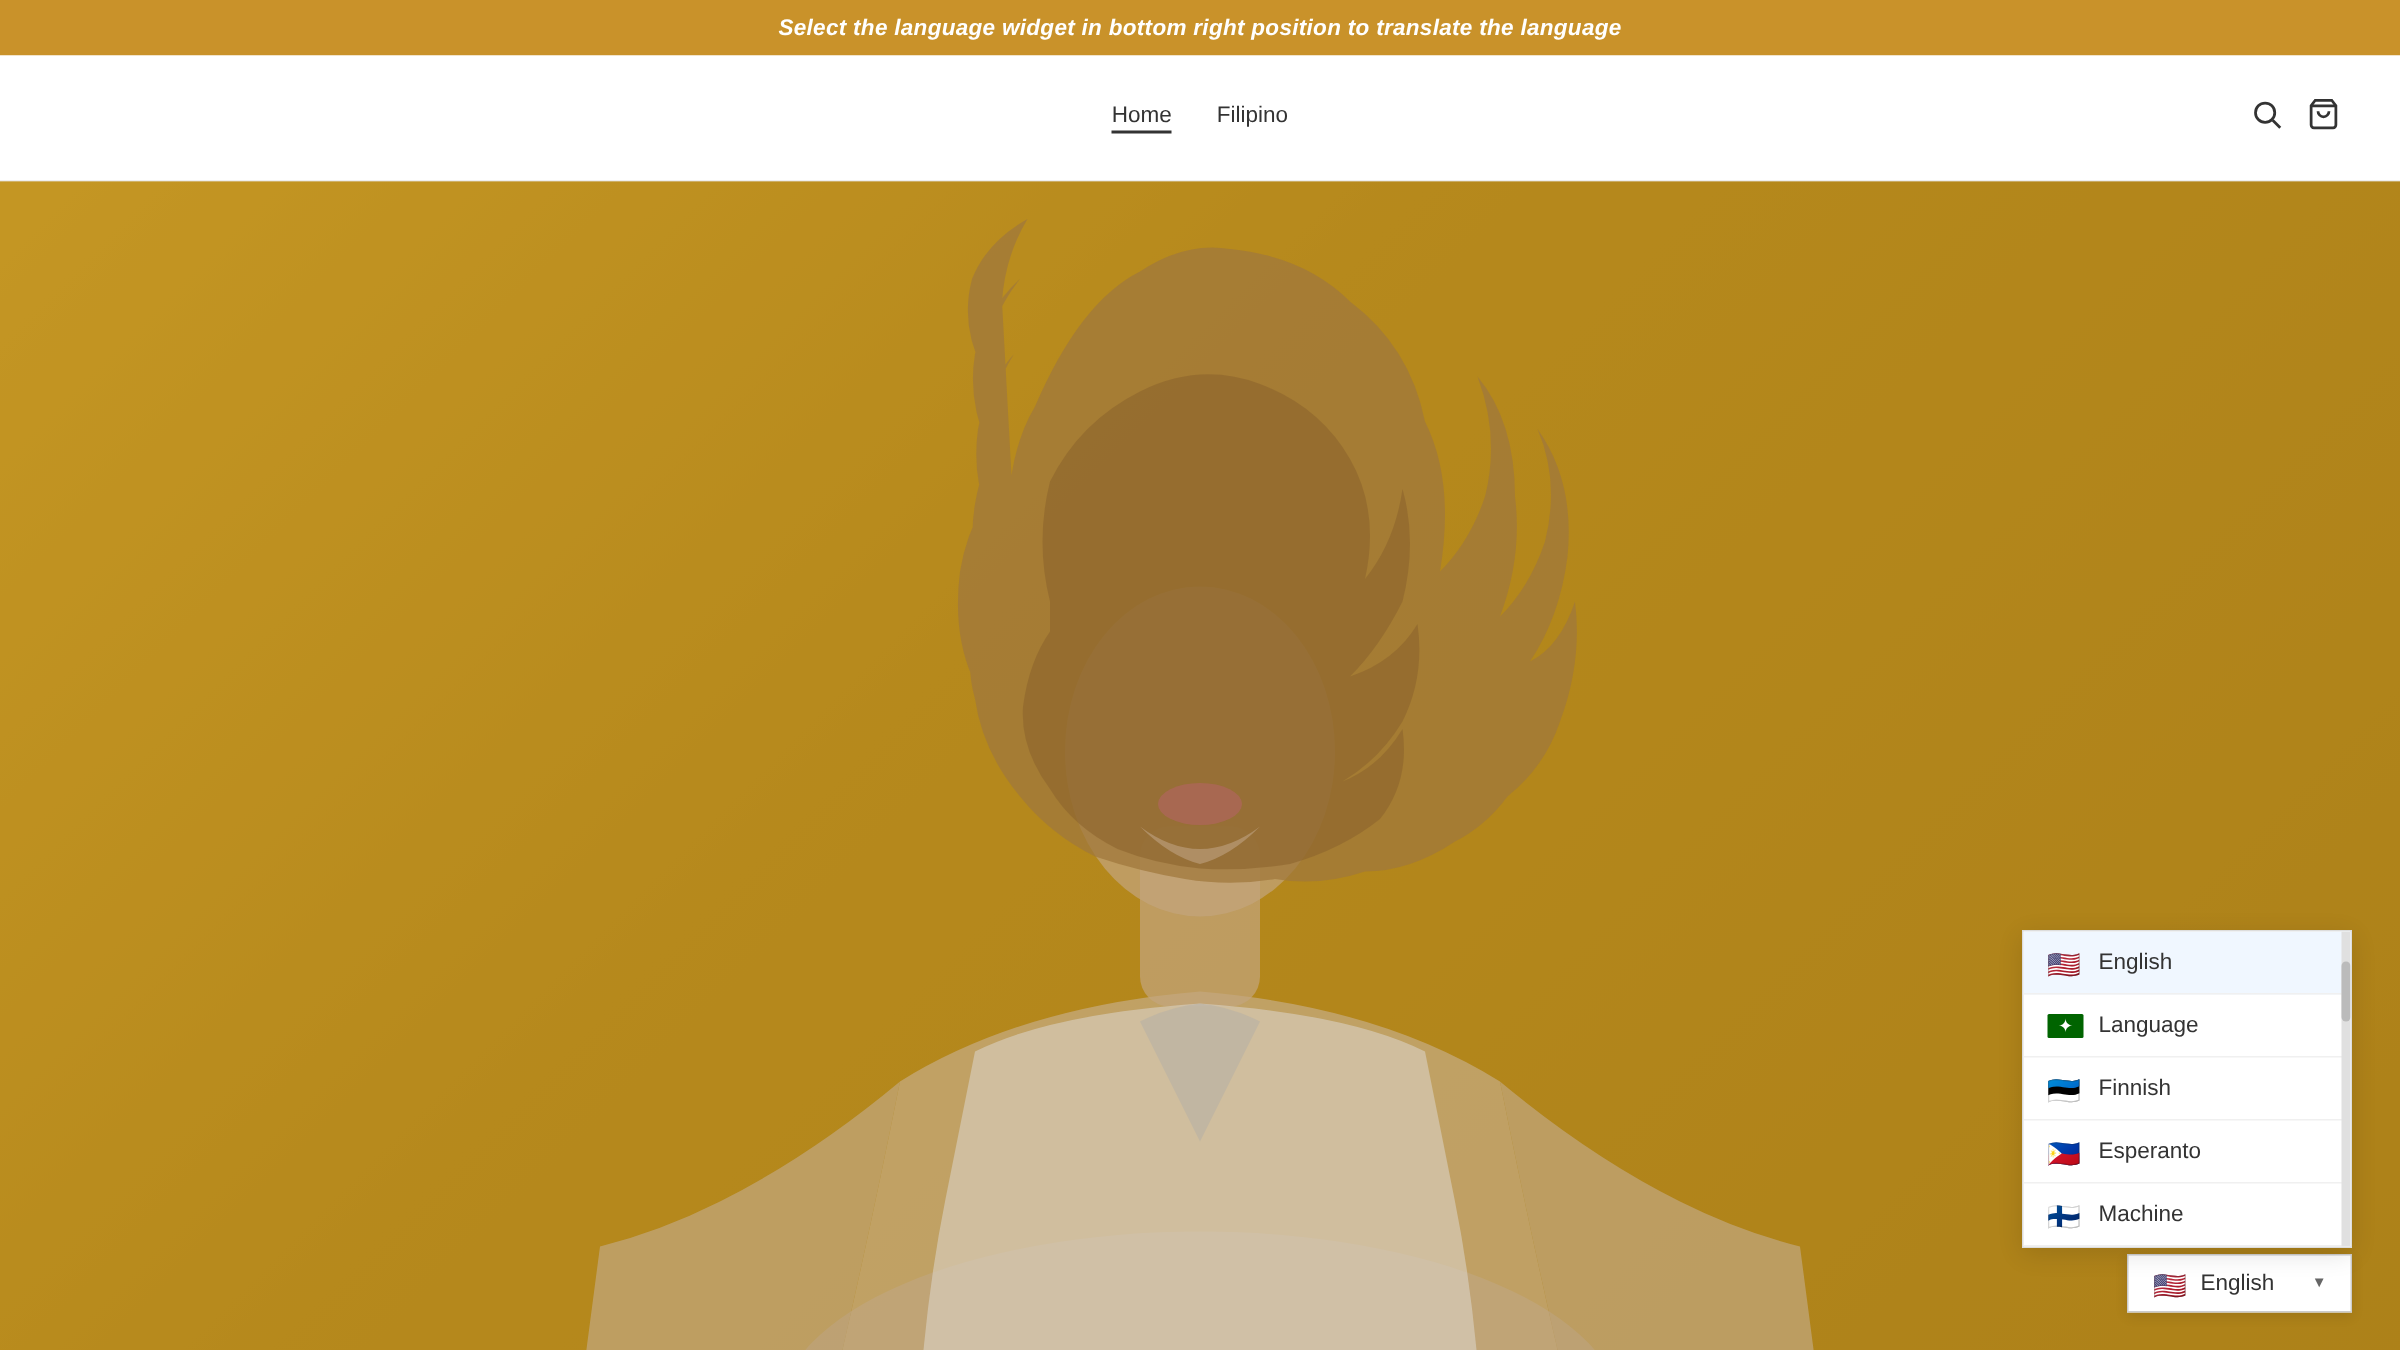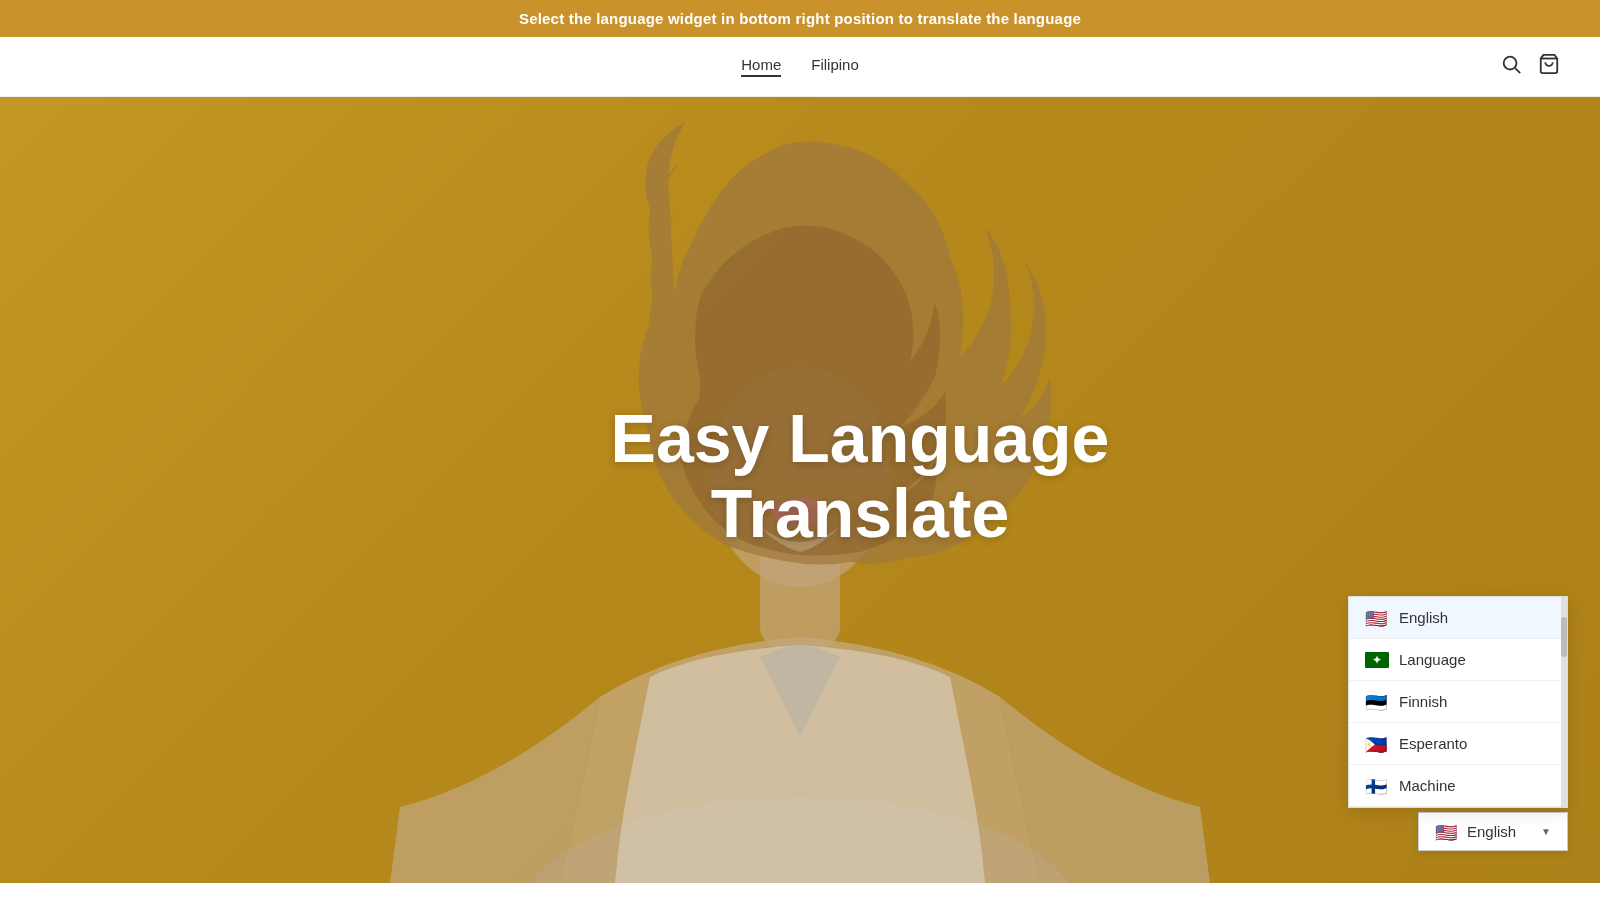--- a/index.html
+++ b/index.html
@@ -7,32 +7,33 @@
 
     
     .top-banner {
       background-color: #c9922a;
       text-align: center;
       padding: 10px 20px;
       color: white;
       font-weight: 700;
       font-size: 15px;
       letter-spacing: 0.2px;
+      font-style: italic;
     }
 
     
     .nav {
       display: flex;
       align-items: center;
       justify-content: center;
       padding: 18px 58px;
       background: white;
       border-bottom: 1px solid #eee;
       position: relative;
-      height: 60px;
+      height: 84px;
     }
     .nav-links {
       display: flex;
       gap: 30px;
     }
     .nav-link {
       text-decoration: none;
       color: #333;
       font-size: 15px;
       font-weight: 400;
@@ -270,21 +271,20 @@
 
       <path d="M760 430 Q800 460 840 430 Q820 450 800 455 Q780 450 760 430Z" fill="rgba(185,155,120,0.7)"></path>
 
       <path d="M650 580 Q640 630 630 680 Q620 730 615 786 L985 786 Q980 730 970 680 Q960 630 950 580 Q900 555 800 548 Q700 555 650 580Z" fill="rgba(220,215,205,0.55)"></path>
 
       <path d="M760 560 L800 640 L840 560 Q820 550 800 548 Q780 550 760 560Z" fill="rgba(180,175,165,0.55)"></path>
     </svg>
   </div>
 
   <div class="hero-content">
-    <h1 class="hero-title">Easy Language Translate</h1>
   </div>
 
   <div class="lang-widget">
 
     <div class="lang-dropdown-list" style="position:relative;">
       <div class="lang-dropdown-item selected">
         <span class="flag">🇺🇸</span>
         <span>English</span>
       </div>
       <div class="lang-dropdown-item">

